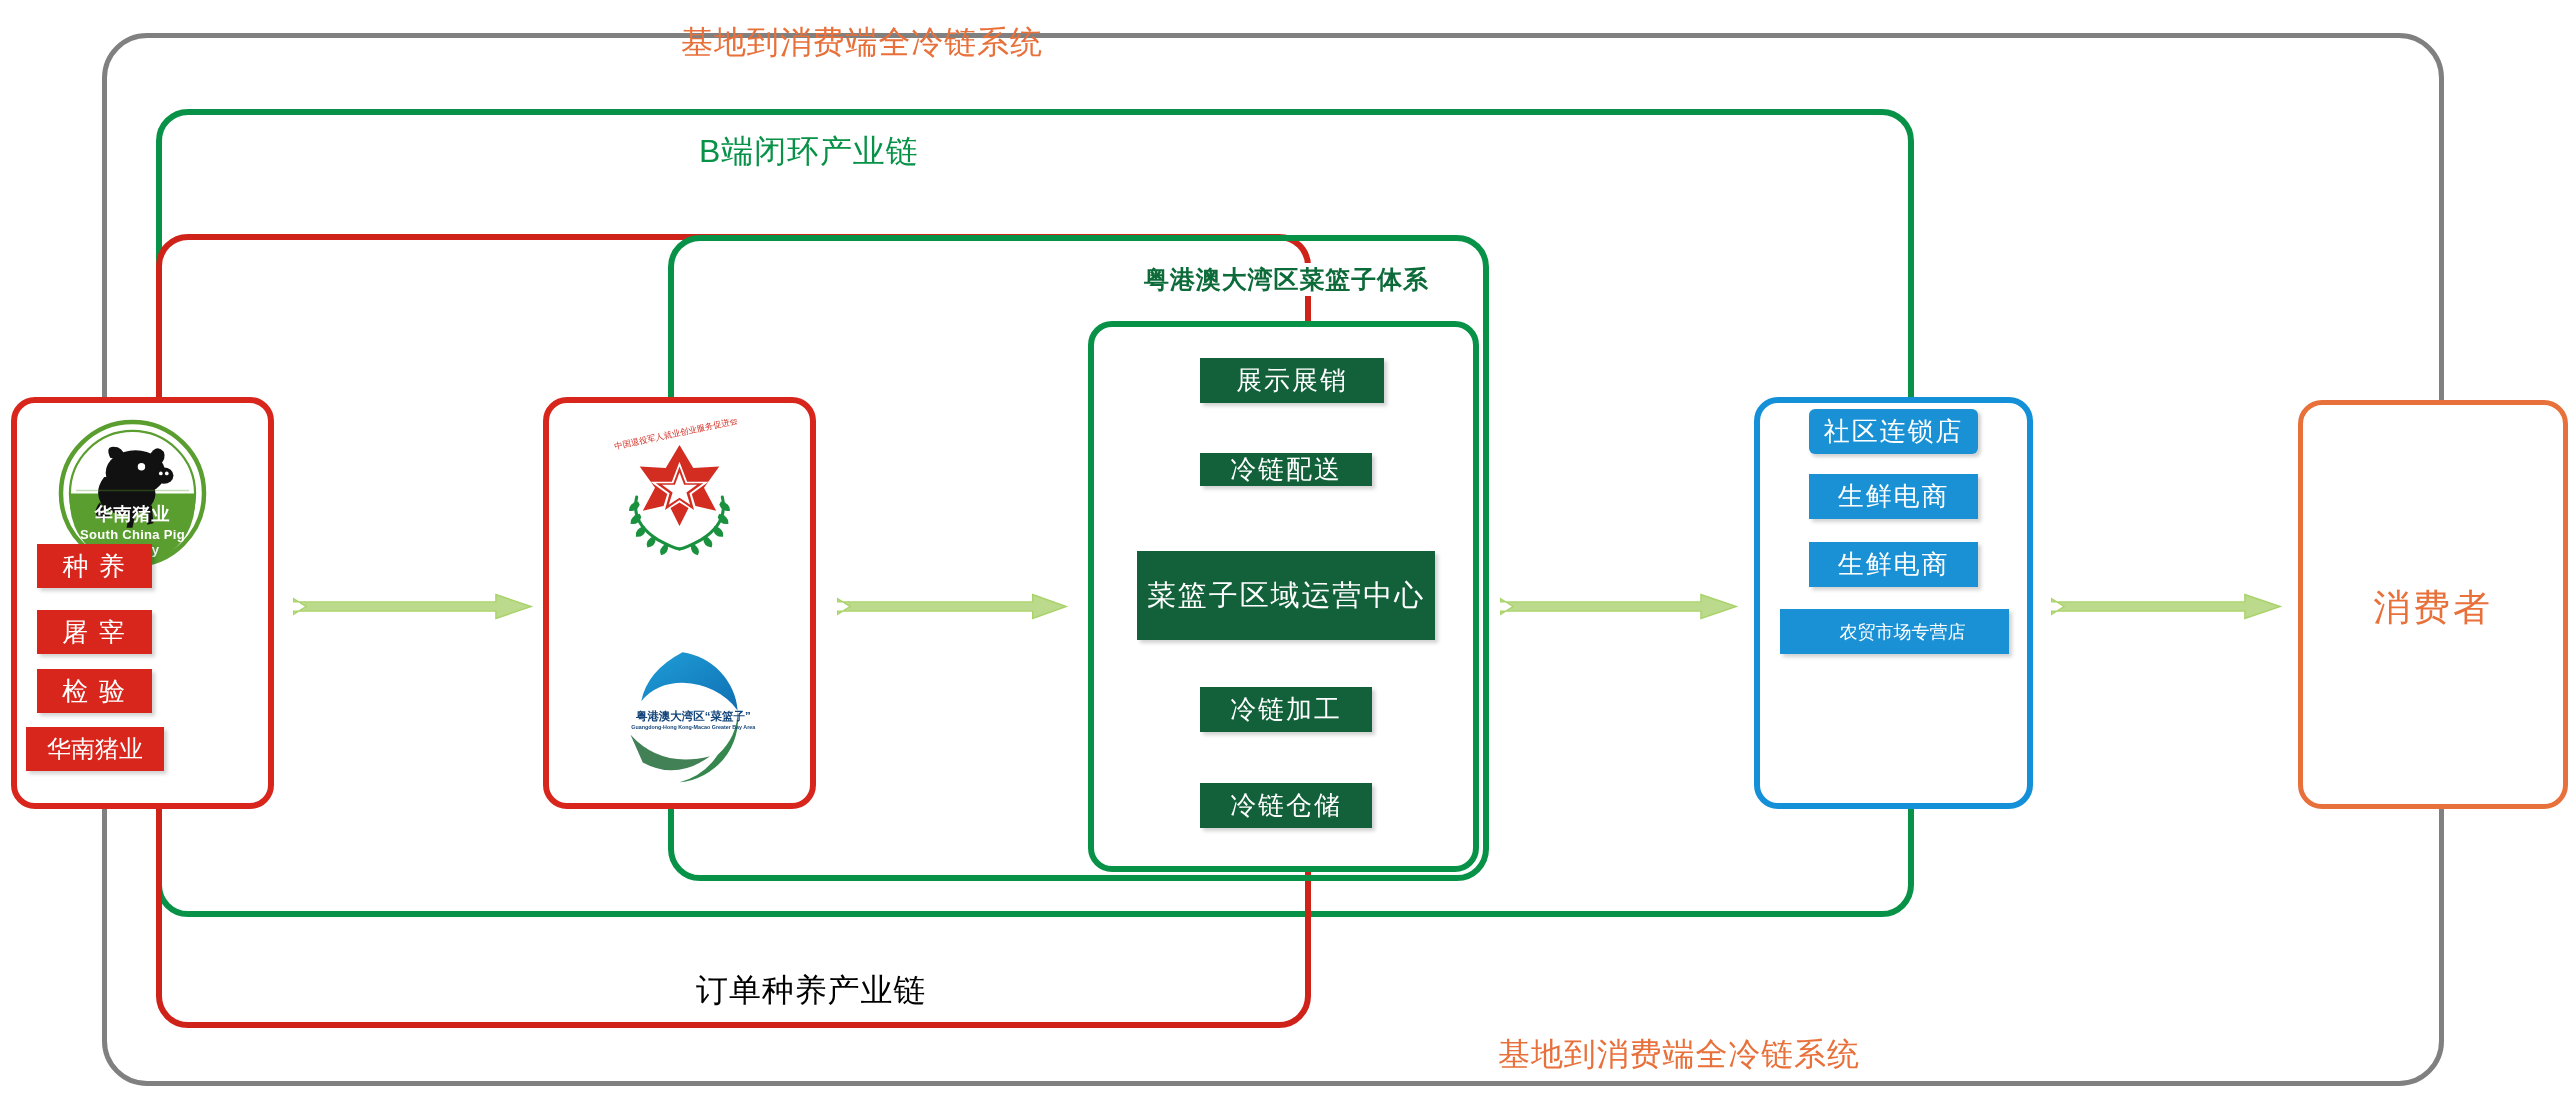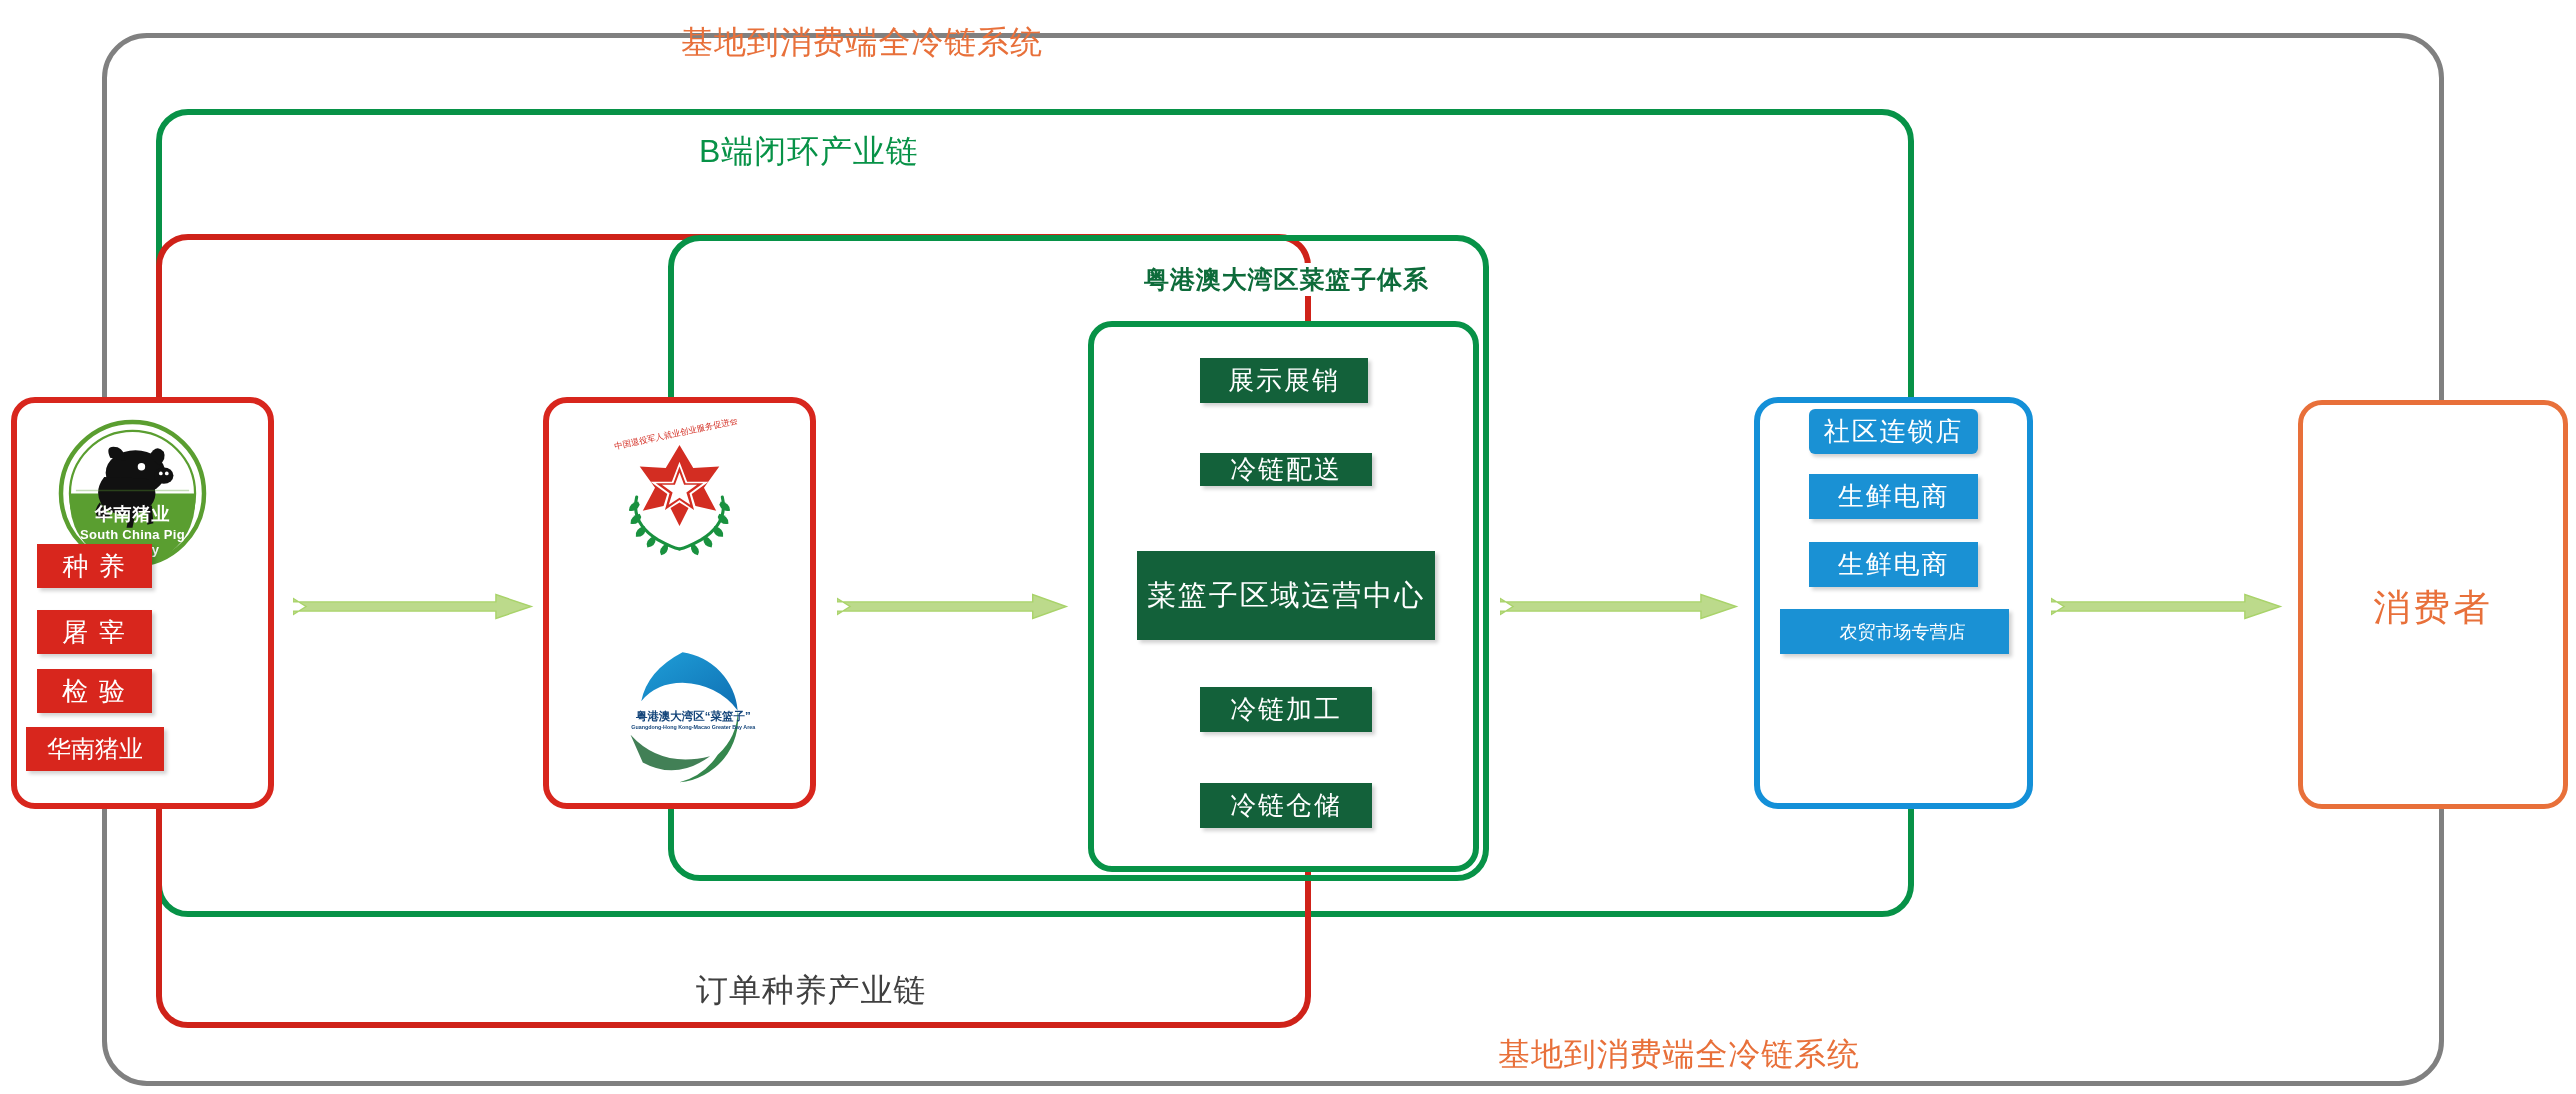--- a/index.html
+++ b/index.html
@@ -24,21 +24,21 @@
   .frame-green-basket{
     left:668px;top:235px;width:821px;height:646px;
     border:6.5px solid #079247;border-radius:32px;
   }
 
   
   .caption{position:absolute;white-space:nowrap;font-weight:normal;letter-spacing:0.9px;}
   .cap-top-orange{left:681px;top:20.5px;font-size:32px;color:#e8703a;}
   .cap-b-green{left:684px;top:130px;font-size:32px;color:#079247;}
   .cap-basket-title{left:1133px;top:263px;font-size:25px;color:#0d6b3a;font-weight:bold;}
-  .cap-order-red{left:681px;top:969px;font-size:32px;color:#404040;}
+  .cap-order-red{left:681px;top:969px;font-size:32px;color:#000000;}
   .cap-bottom-orange{left:1498px;top:1033px;font-size:32px;color:#e8703a;}
 
   
   .node{position:absolute;box-sizing:border-box;background:#ffffff;}
   .node-red{border:6.5px solid #d8261d;border-radius:24px;}
   .node-blue{border:6.5px solid #1490d8;border-radius:24px;}
   .node-orange{border:5.6px solid #e8703a;border-radius:24px;}
 
   .box-farm{left:11px;top:397px;width:263px;height:412px;}
   .box-cert{left:543px;top:397px;width:273px;height:412px;}
@@ -55,21 +55,21 @@
   .chip-green{background:#13613a;}
   .chip-blue{background:#1a91d4;}
 
   
   .c-f1{left:37px;top:544px;width:115px;height:44px;font-family:Liberation Serif, serif;}
   .c-f2{left:37px;top:610px;width:115px;height:44px;}
   .c-f3{left:37px;top:669px;width:115px;height:44px;}
   .c-f4{left:26px;top:727px;width:138px;height:44px;font-size:24px;letter-spacing:0;}
 
   
-  .c-b1{left:1200px;top:358px;width:168px;height:45px;}
+  .c-b1{left:1200px;top:358px;width:184px;height:45px;}
   .c-b2{left:1200px;top:453px;width:172px;height:33px;}
   .c-b3{left:1137px;top:551px;width:298px;height:89px;font-size:29px;}
   .c-b4{left:1200px;top:687px;width:172px;height:45px;}
   .c-b5{left:1200px;top:783px;width:172px;height:45px;}
 
   
   .c-r1{left:1809px;top:409px;width:169px;height:45px;border-radius:6px;}
   .c-r2{left:1809px;top:474px;width:169px;height:45px;}
   .c-r3{left:1809px;top:542px;width:169px;height:45px;}
   .c-r4{left:1780px;top:609px;width:229px;height:45px;font-size:18px;letter-spacing:0;padding-left:16px;}

